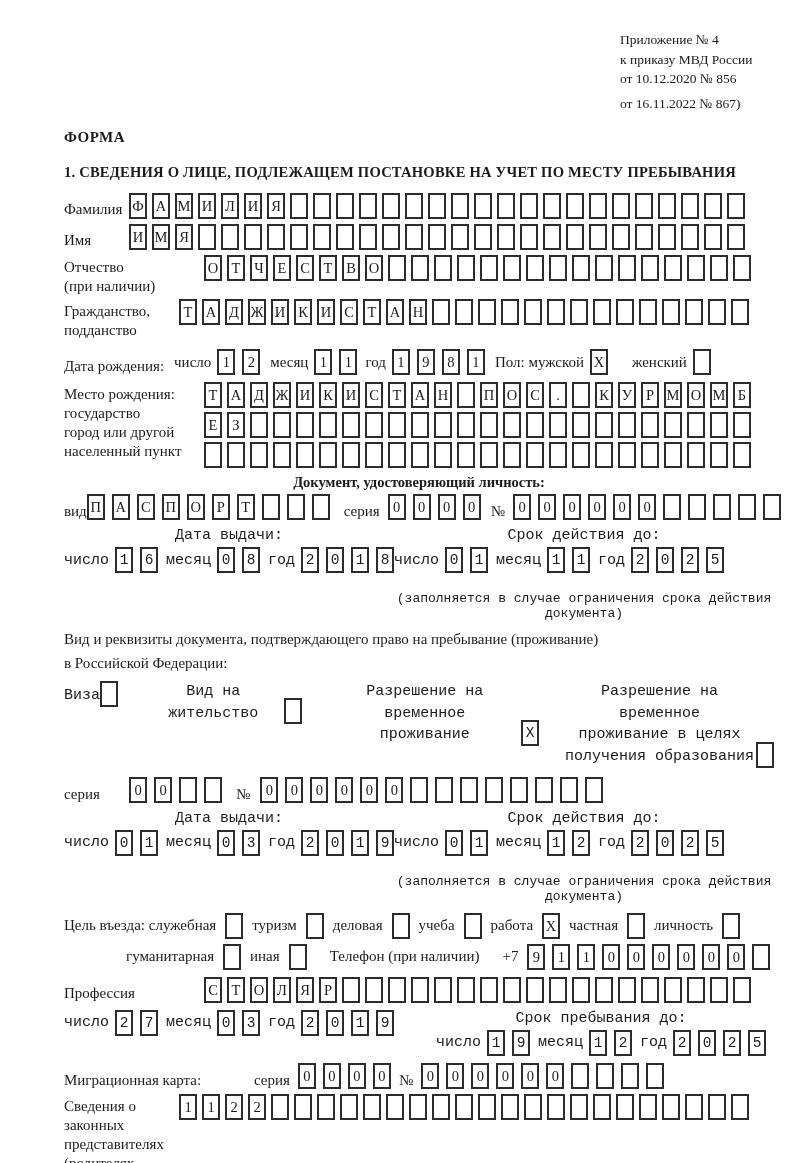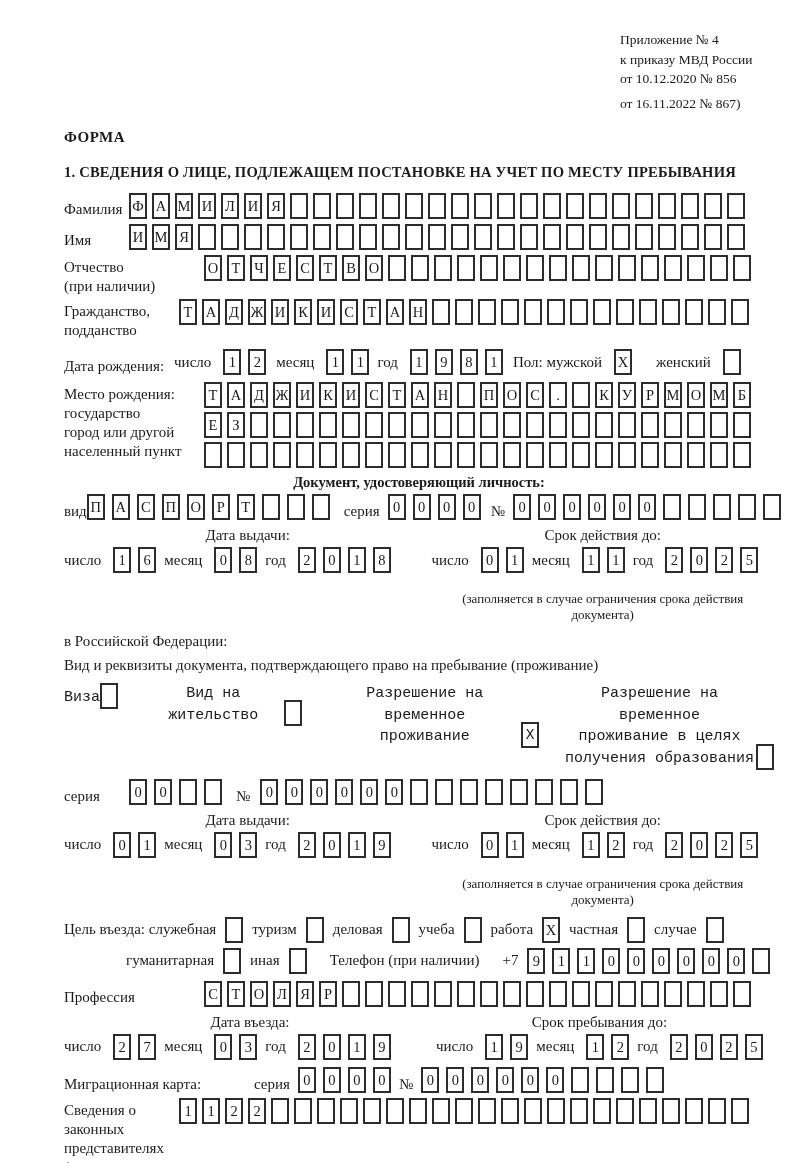--- a/index.html
+++ b/index.html
@@ -17,24 +17,24 @@
   .row{display:flex;align-items:flex-start;}
   .row.c{align-items:flex-end;}
   .mt3{margin-top:3px}.mt5{margin-top:5px}.mt7{margin-top:7px}.mt9{margin-top:9px}.mt12{margin-top:12px}
   .lbl{flex-shrink:0;line-height:19px;padding-top:3px;}
   .ml{white-space:pre-line;}
   .w65{width:65px}.w115{width:115px}.w140{width:140px}.w190{width:190px}
   .cells{display:inline-flex;gap:5px;flex-wrap:nowrap;}
   .cells.sp{gap:7px;}
   .cell{width:14px;height:22px;border:2px solid #2c2c2c;display:inline-flex;align-items:center;justify-content:center;font-size:14.5px;line-height:1;background:#fff;}
   .stack{display:flex;flex-direction:column;gap:4px;}
-  .dg{display:inline-flex;align-items:center;gap:12px;}
+  .dg{display:inline-flex;align-items:center;gap:6px;}
   .dgl{margin-left:10px;}
   .doc-head{text-align:center;font-weight:bold;font-size:14.5px;margin-top:6px;}
-  .twocol{display:flex;margin-top:7px;}
+  .twocol{display:flex;margin-top:7px;font-family:Liberation Mono, monospace;}
   .dcol{display:flex;flex-direction:column;}
   .dcol.left{width:372px;}
   .dhead{text-align:center;margin-bottom:3px;}
   .dline{display:flex;align-items:center;gap:8px;}
   .note{font-size:13px;margin-top:18px;text-align:center;}
   .intro{margin-top:7px;line-height:1.55;}
   .optgrp{display:inline-flex;align-items:flex-end;gap:0;font-family:Liberation Mono, monospace;}
   .optlbl{text-align:center;line-height:1.45;}
   .opt-row{display:flex;align-items:flex-start;gap:14px;margin-top:6px;}
   .purpose-row{display:flex;align-items:center;gap:9px;}
@@ -406,22 +406,22 @@
               <span class="cell">2</span>
               <span class="cell">5</span>
             </span>
           </span>
       </div>
       <div class="note">(заполняется в случае ограничения срока действия документа)</div>
     </div>
   </div>
 
   <div class="intro">
+    <div>Вид и реквизиты документа, подтверждающего право на пребывание (проживание)</div>
     <div>в Российской Федерации:</div>
-    <div>Вид и реквизиты документа, подтверждающего право на пребывание (проживание)</div>
   </div>
 
   <div class="opt-row">
     <span class="optgrp">
         <span class="optlbl">Виза</span>
       <span class="cells">
           <span class="cell"></span>
         </span>
       </span>
     <span class="optgrp" style="margin-left:10px">
@@ -552,21 +552,21 @@
         <span class="cell"></span>
       </span>
     <span>работа</span>
     <span class="cells">
         <span class="cell">X</span>
       </span>
     <span>частная</span>
     <span class="cells">
         <span class="cell"></span>
       </span>
-    <span>случае</span>
+    <span>личность</span>
     <span class="cells">
         <span class="cell"></span>
       </span>
   </div>
 
   <div class="purpose-row mt5" style="padding-left:62px">
     <span>гуманитарная</span>
     <span class="cells">
         <span class="cell"></span>
       </span>
@@ -615,21 +615,20 @@
         <span class="cell"></span>
         <span class="cell"></span>
         <span class="cell"></span>
         <span class="cell"></span>
         <span class="cell"></span>
       </span>
   </div>
 
   <div class="twocol">
     <div class="dcol left">
-      <div class="dhead">Дата въезда:</div>
       <div class="dline">
         <span class="dg">
             <span>число</span>
             <span class="cells sp">
               <span class="cell">2</span>
               <span class="cell">7</span>
             </span>
           </span>
         <span class="dg">
             <span>месяц</span>

